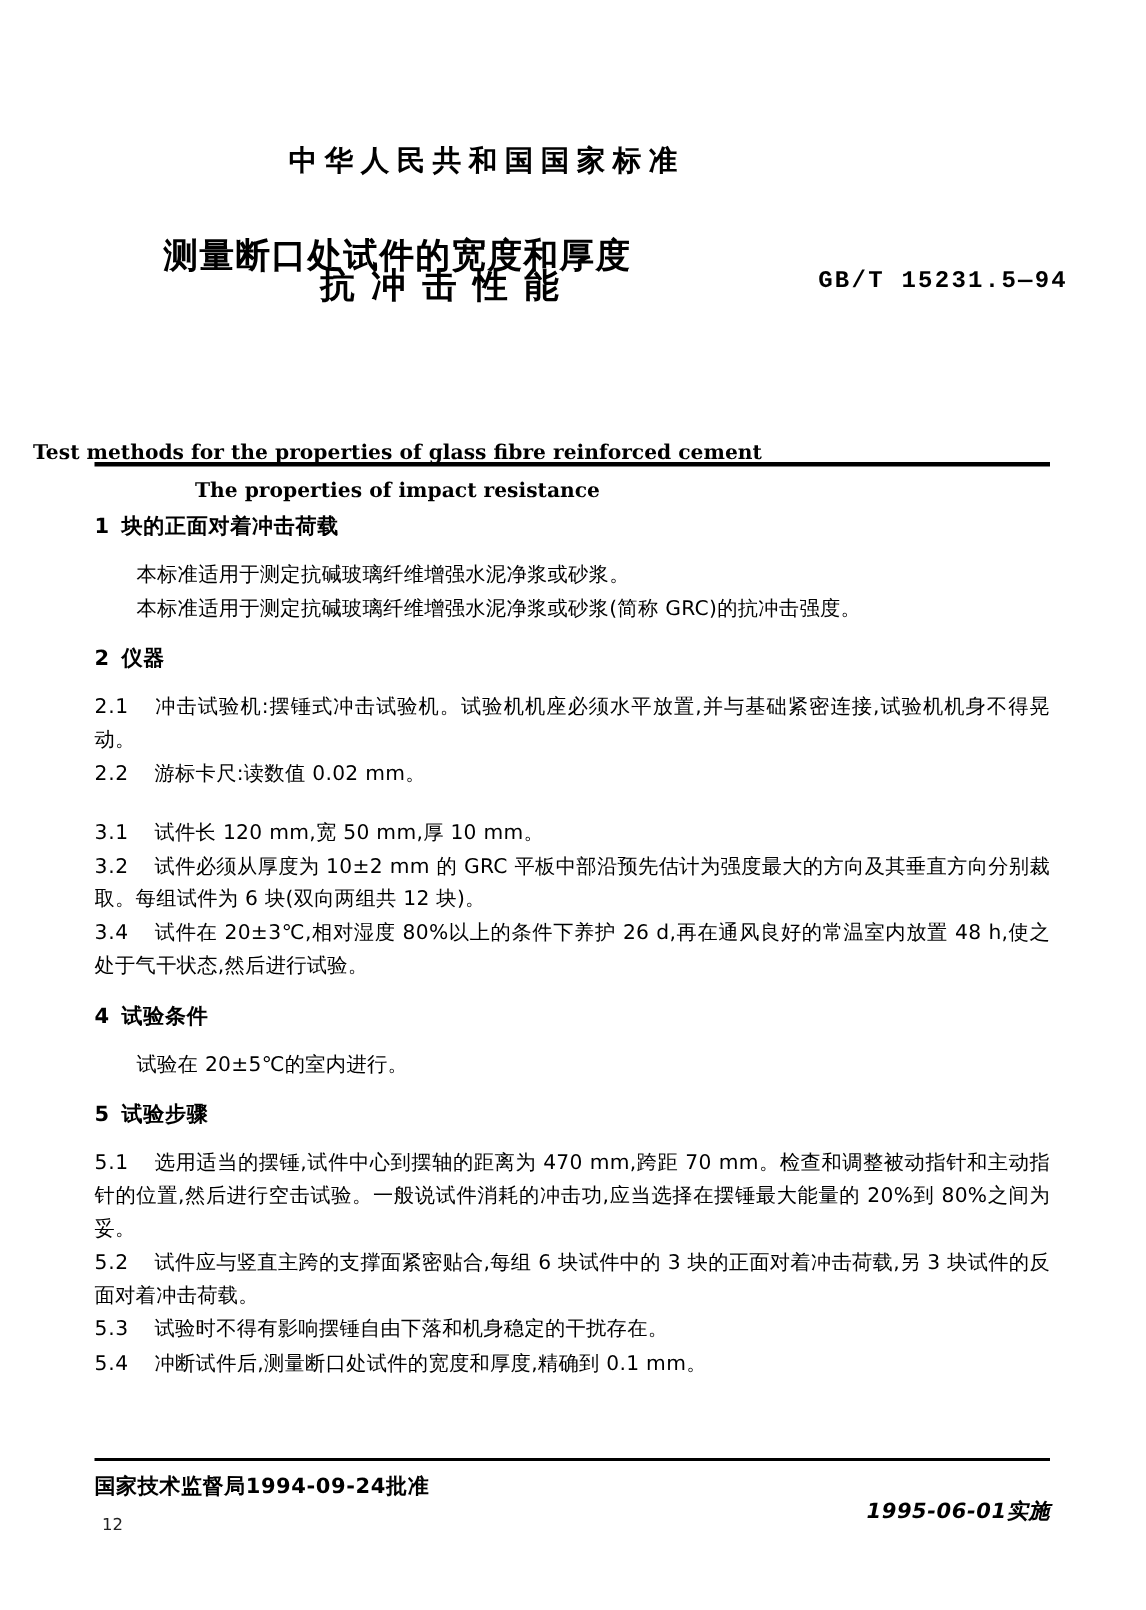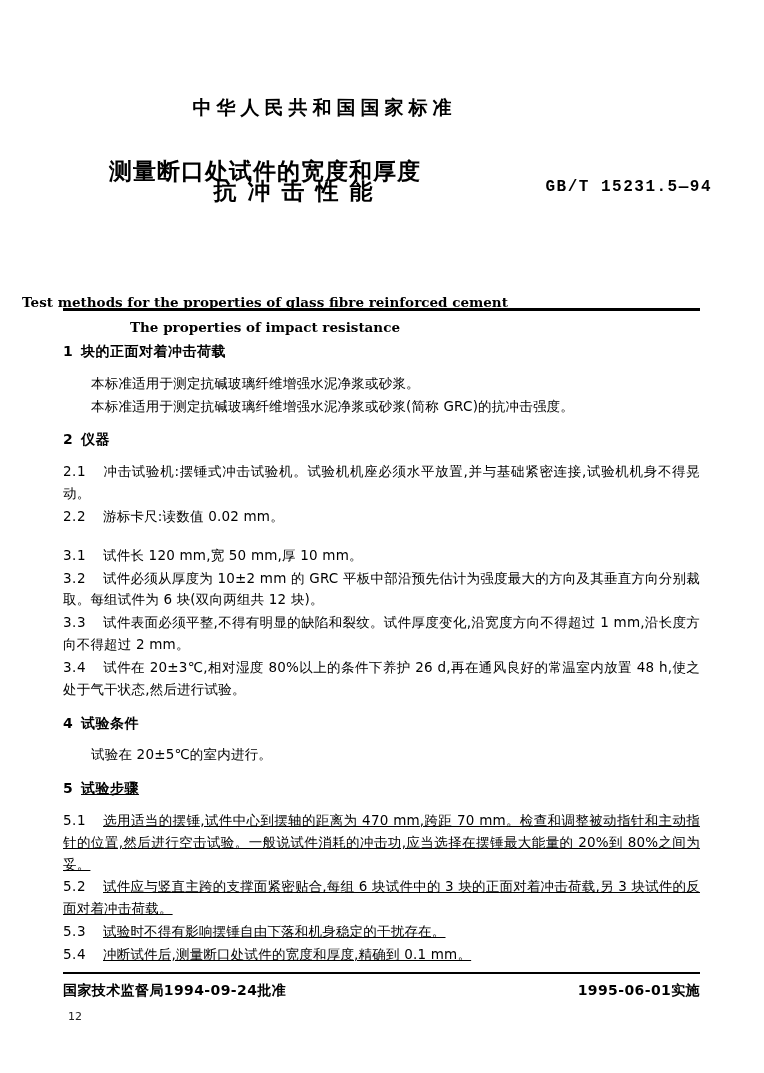--- a/index.html
+++ b/index.html
@@ -123,21 +123,20 @@
   .sec-head .num {
     display: inline-block;
     width: 18px;
     font-weight: bold;
   }
   .sec-block {
     margin-bottom: 11px;
   }
   .sec-block.tight {
     margin-bottom: 9px;
-    text-decoration: underline;
   }
   .para {
     margin: 0 0 1px 0;
     text-align: justify;
     text-justify: inter-ideograph;
     letter-spacing: 0.2px;
   }
   .para.indent {
     text-indent: 28px;
   }
@@ -167,22 +166,23 @@
   .footer-left {
     position: absolute;
     left: 0;
     top: 0;
     white-space: nowrap;
     text-align: right;
   }
   .footer-right {
     position: absolute;
     right: 0;
-    top: 0;
+    top: 17px;
     white-space: nowrap;
+    font-style: italic;
   }
   .page-number {
     position: absolute;
     left: 68px;
     top: 1010px;
     font-size: 11px;
     color: #222;
   }
 </style>
 </head>
@@ -234,23 +234,20 @@
 
     <div class="sec-block">
       <div class="spacer-sm"></div>
       <p class="item">
         <span class="lbl">3.1</span><span>试件长 120 mm,宽 50 mm,厚 10 mm。</span>
       </p>
       <p class="item">
         <span class="lbl">3.2</span><span>试件必须从厚度为 10±2 mm 的 GRC 平板中部沿预先估计为强度最大的方向及其垂直方向分别裁取。每组试件为 6 块(双向两组共 12 块)。</span>
       </p>
       <p class="item">
-        <span class="lbl">3.3</span><span>试件表面必须平整,不得有明显的缺陷和裂纹。试件厚度变化,沿宽度方向不得超过 1 mm,沿长度方向不得超过 2 mm。</span>
-      </p>
-      <p class="item">
         <span class="lbl">3.4</span><span>试件在 20±3℃,相对湿度 80%以上的条件下养护 26 d,再在通风良好的常温室内放置 48 h,使之处于气干状态,然后进行试验。</span>
       </p>
     </div>
 
     <div class="sec-block">
       <div class="sec-head">
         <span class="num">4</span><span>试验条件</span>
       </div>
       <div class="spacer-sm"></div>
       <p class="para indent">试验在 20±5℃的室内进行。</p>

